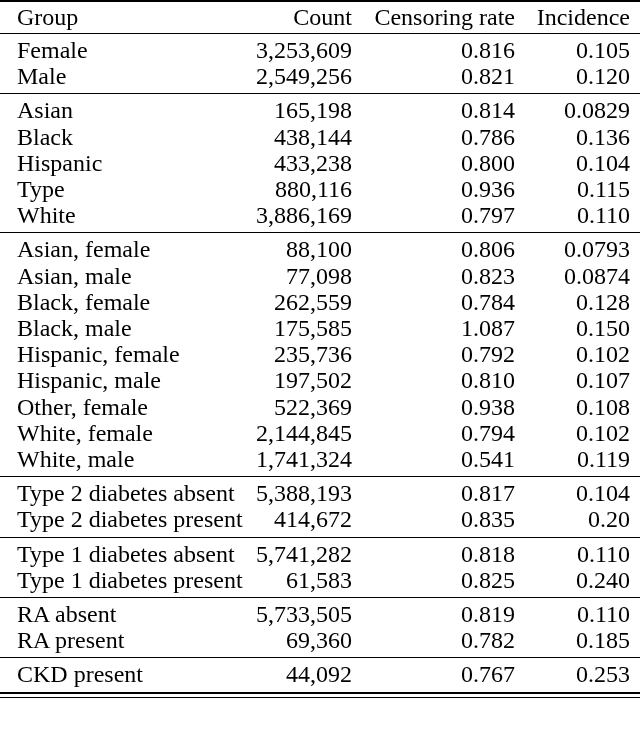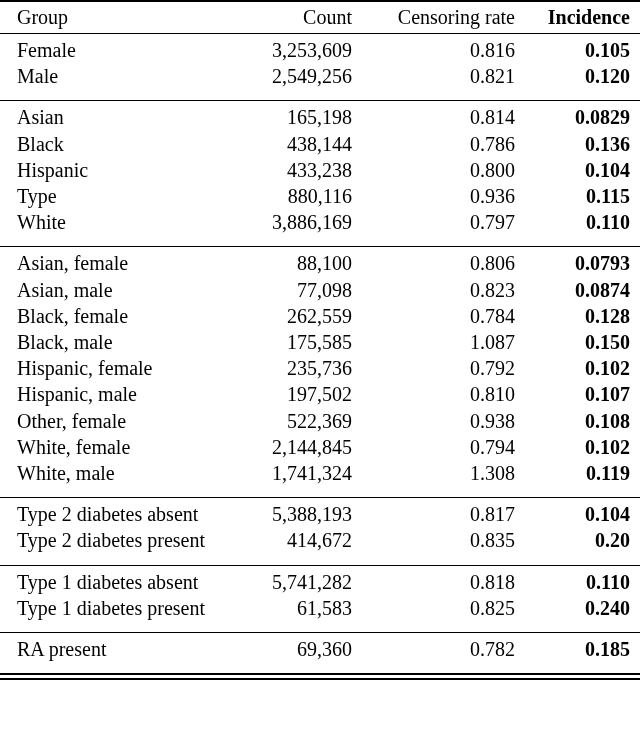--- a/index.html
+++ b/index.html
@@ -14,21 +14,21 @@
     font-family: "Liberation Serif", "DejaVu Serif", serif;
     color: #000000;
   }
   .table-wrap {
     width: 640px;
   }
   table {
     width: 640px;
     border-collapse: collapse;
     table-layout: fixed;
-    font-size: 20px;
+    font-size: 24px;
     border-top: 2.5px solid #000000;
     border-bottom: 2.5px solid #000000;
   }
   col.c1 { width: 215px; }
   col.c2 { width: 137px; }
   col.c3 { width: 163px; }
   col.c4 { width: 125px; }
 
   thead { border-bottom: 1.5px solid #000000; }
   tbody + tbody { border-top: 1.5px solid #000000; }
@@ -41,28 +41,28 @@
     white-space: nowrap;
   }
   td {
     height: 26.2px;
     line-height: 26.2px;
     padding: 0;
     vertical-align: middle;
     white-space: nowrap;
   }
   tbody tr:first-child td { padding-top: 3px; }
-  tbody tr:last-child td { padding-bottom: 11px; }
+  tbody tr:last-child td { padding-bottom: 4px; }
 
   th:first-child, td:first-child {
     text-align: left;
     padding-left: 17px;
   }
   .num { text-align: right; }
-  th:last-child, td:last-child { padding-right: 10px; font-weight: bold; }
+  th:last-child, td:last-child { padding-right: 10px; }
 
   .bottom-rule {
     width: 640px;
     height: 1.8px;
     background: #000000;
     margin-top: 3px;
   }
 </style>
 </head>
 <body>
@@ -175,21 +175,21 @@
         </tr>
         <tr>
           <td>White, female</td>
           <td class="num">2,144,845</td>
           <td class="num">0.794</td>
           <td class="num">0.102</td>
         </tr>
         <tr>
           <td>White, male</td>
           <td class="num">1,741,324</td>
-          <td class="num">1.308</td>
+          <td class="num">0.541</td>
           <td class="num">0.119</td>
         </tr>
       </tbody>
       <tbody>
         <tr>
           <td>Type 2 diabetes absent</td>
           <td class="num">5,388,193</td>
           <td class="num">0.817</td>
           <td class="num">0.104</td>
         </tr>
@@ -209,23 +209,35 @@
         </tr>
         <tr>
           <td>Type 1 diabetes present</td>
           <td class="num">61,583</td>
           <td class="num">0.825</td>
           <td class="num">0.240</td>
         </tr>
       </tbody>
       <tbody>
         <tr>
+          <td>RA absent</td>
+          <td class="num">5,733,505</td>
+          <td class="num">0.819</td>
+          <td class="num">0.110</td>
+        </tr>
+        <tr>
           <td>RA present</td>
           <td class="num">69,360</td>
           <td class="num">0.782</td>
           <td class="num">0.185</td>
         </tr>
       </tbody>
       <tbody>
+        <tr>
+          <td>CKD present</td>
+          <td class="num">44,092</td>
+          <td class="num">0.767</td>
+          <td class="num">0.253</td>
+        </tr>
       </tbody>
     </table>
   <div class="bottom-rule"></div>
 </div>
 
 </body></html>

